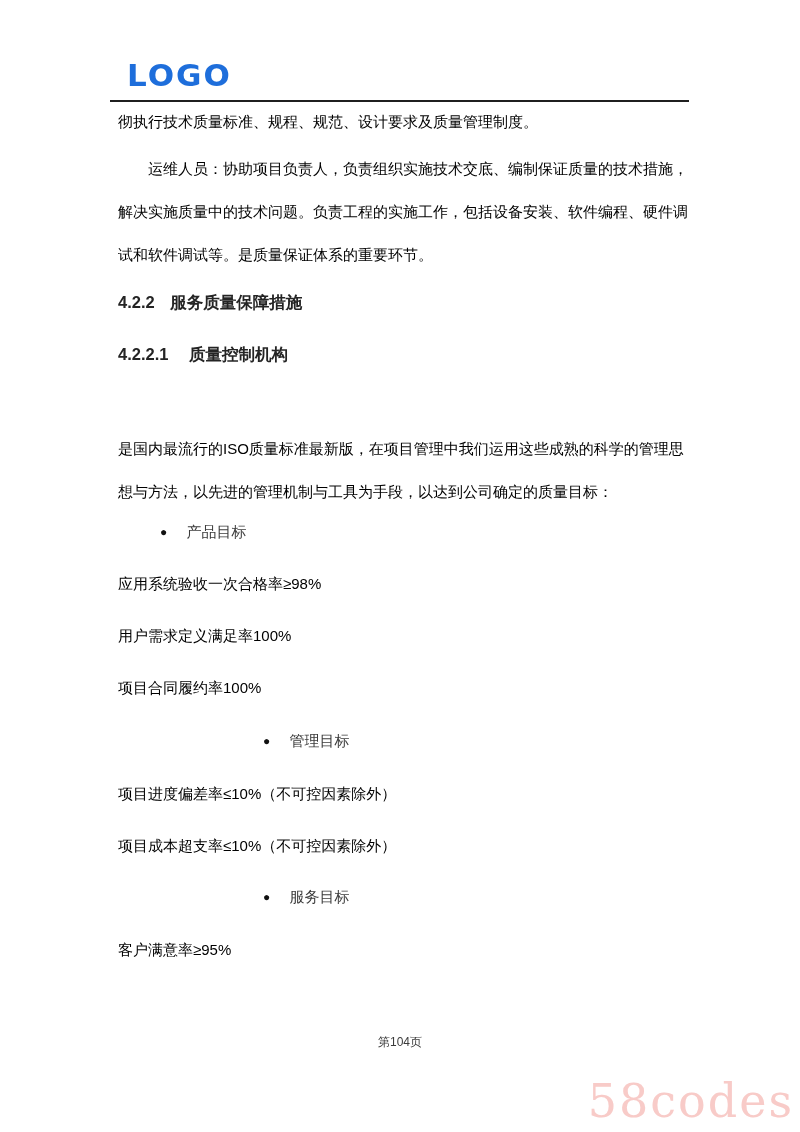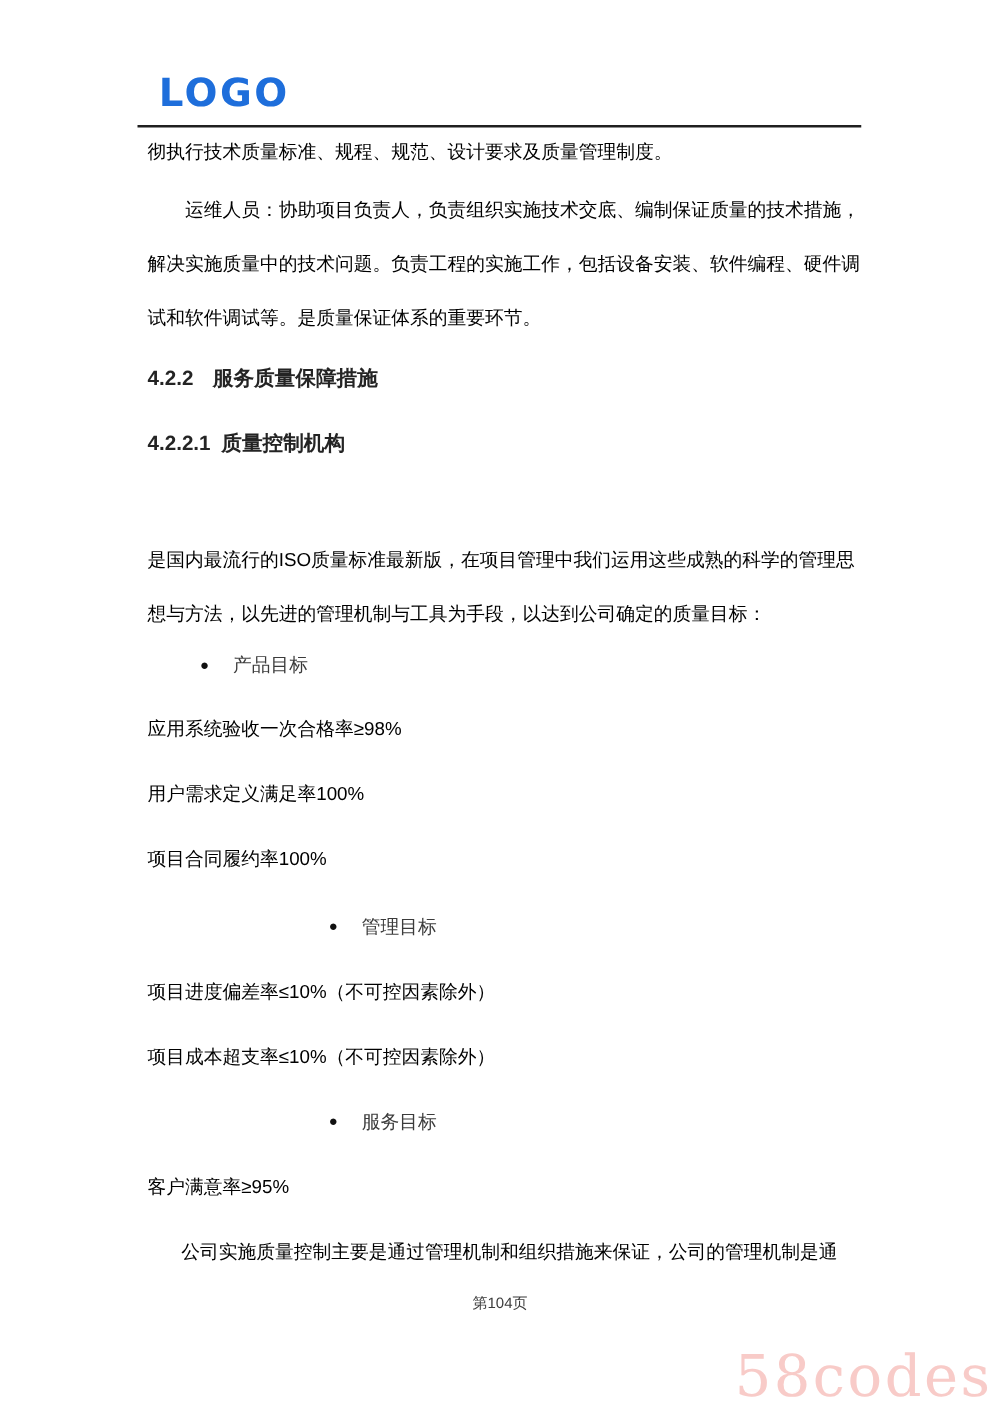--- a/index.html
+++ b/index.html
@@ -69,21 +69,21 @@
   <div class="line" style="top:202px">解决实施质量中的技术问题。负责工程的实施工作，包括设备安装、软件编程、硬件调</div>
   <div class="line" style="top:245px">试和软件调试等。是质量保证体系的重要环节。</div>
 
   <div class="heading" style="top:292px">
     <span class="h-num">4.2.2</span>
     <span class="h-title">服务质量保障措施</span>
   </div>
 
   <div class="heading" style="top:344px">
     <span class="h-num">4.2.2.1</span>
-    <span class="h-title" style="margin-left:4px">质量控制机构</span>
+    <span class="h-title" style="margin-left:16px">质量控制机构</span>
   </div>
 
   <div class="line" style="top:482px">想与方法，以先进的管理机制与工具为手段，以达到公司确定的质量目标：</div>
   <div class="line" style="top:439px">是国内最流行的ISO质量标准最新版，在项目管理中我们运用这些成熟的科学的管理思</div>
 
   <div class="bullet-line" style="left:160px; top:522px">
     <span class="bullet-dot">●</span>
     <span class="bullet-label">产品目标</span>
   </div>
   <div class="line" style="top:574px">应用系统验收一次合格率≥98%</div>
@@ -96,19 +96,18 @@
   </div>
   <div class="line" style="top:784px">项目进度偏差率≤10%（不可控因素除外）</div>
   <div class="line" style="top:836px">项目成本超支率≤10%（不可控因素除外）</div>
 
   <div class="bullet-line" style="left:263px; top:887px">
     <span class="bullet-dot">●</span>
     <span class="bullet-label">服务目标</span>
   </div>
   <div class="line" style="top:940px">客户满意率≥95%</div>
 
-  <div class="line" style="top:992px; text-indent:1.8em">公司实施质量控制主要是通过管理机制和组织措施来保证，公司的管理机制是通</div>
 
   <div class="footer-page">第104页</div>
 
   <div class="watermark">58codes</div>
 
 </div>
 
 </body></html>

